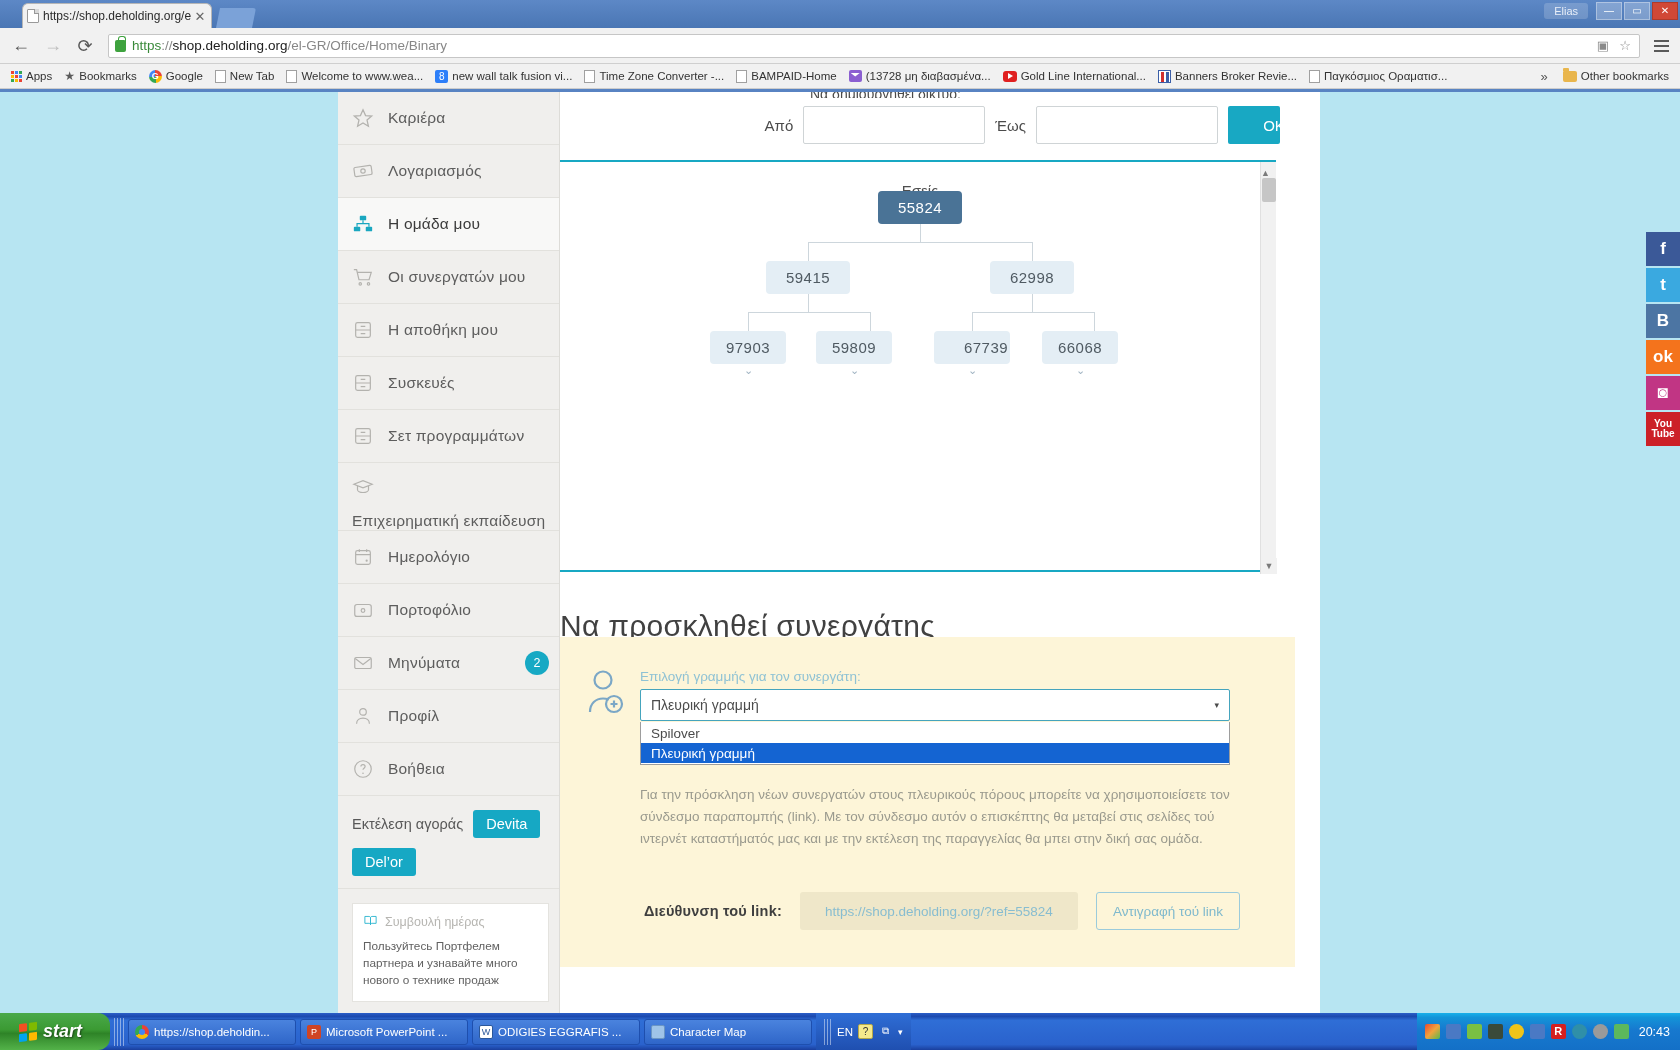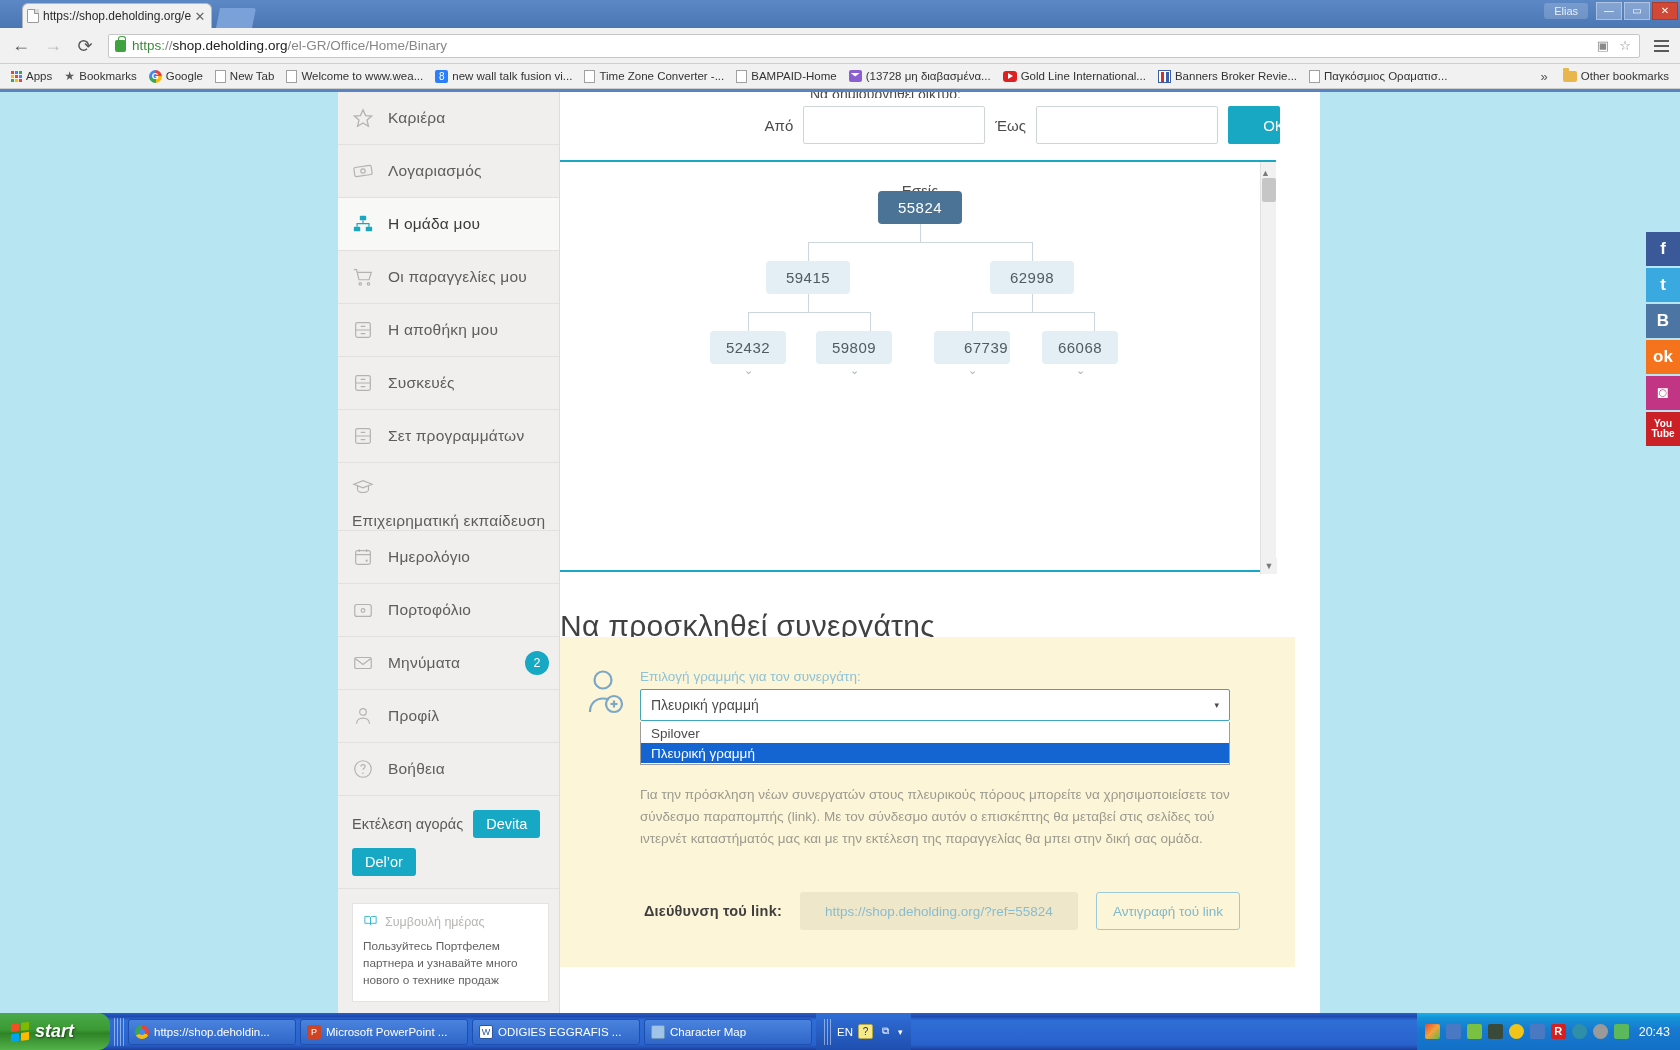--- a/index.html
+++ b/index.html
@@ -321,21 +321,21 @@
   
   #taskbar {
     position: absolute; left: 0; bottom: 0; width: 1680px; height: 37px;
     background: linear-gradient(to bottom, #2b5fc9 0%, #1c49ae 9%, #2f6ed6 20%, #2a62cd 85%, #1a3f9e 100%);
     display: flex; align-items: center;
   }
   #start-btn {
     width: 110px; height: 37px;
     background: linear-gradient(to bottom, #4aa94a 0%, #3b9a33 45%, #2e8327 55%, #53b249 100%);
     border-radius: 0 12px 12px 0;
-    display: flex; align-items: center; gap: 6px; padding-left: 11px;
+    display: flex; align-items: center; gap: 6px; padding-left: 19px;
     color: #fff; font-style: italic; font-weight: bold; font-size: 18px;
     text-shadow: 1px 1px 2px rgba(0,0,0,.5);
     flex: 0 0 auto;
   }
   #win-logo { width: 18px; height: 18px; display: grid;
     grid-template-columns: 1fr 1fr; grid-template-rows: 1fr 1fr; gap: 1.5px;
     transform: skewY(-8deg); flex: 0 0 auto; }
   #win-logo span { display: block; border-radius: 1px; }
   #quick-sep { width: 10px; height: 28px; margin: 0 4px;
     background: repeating-linear-gradient(to right, rgba(255,255,255,.45) 0 1px, transparent 1px 3px); flex:0 0 auto;}
@@ -513,21 +513,21 @@
       </div>
 
       <div class="side-item">
         <span class="s-ico">
           <svg viewBox="0 0 24 24" fill="none" stroke="currentColor" stroke-width="1.3">
               <path d="M2 4h3l2.6 11h11L21 7H6"></path>
               <circle cx="9" cy="19.5" r="1.3"></circle>
               <circle cx="18" cy="19.5" r="1.3"></circle>
             </svg>
         </span>
-        <span class="s-label">Οι παραγγελίες μου</span>
+        <span class="s-label">Οι συνεργατών μου</span>
       </div>
 
       <div class="side-item">
         <span class="s-ico">
           <svg viewBox="0 0 24 24" fill="none" stroke="currentColor" stroke-width="1.3">
               <rect x="4" y="4" width="16" height="16" rx="2"></rect>
               <path d="M4 12h16M9.5 8h5M9.5 16h5"></path>
             </svg>
         </span>
         <span class="s-label">Η αποθήκη μου</span>
@@ -670,21 +670,21 @@
           <div class="vline" style="left:472px; top:132px; height:18px;"></div>
           <div class="hline" style="left:412px; top:150px; width:122px;"></div>
           <div class="vline" style="left:412px; top:150px; height:19px;"></div>
           <div class="vline" style="left:534px; top:150px; height:19px;"></div>
 
           <div class="node root" style="left:318px; top:29px;">55824</div>
 
           <div class="node lvl1" style="left:206px; top:99px;">59415</div>
           <div class="node lvl1" style="left:430px; top:99px;">62998</div>
 
-          <div class="node lvl2" style="left:150px; top:169px;">52432</div>
+          <div class="node lvl2" style="left:150px; top:169px;">97903</div>
           <div class="node lvl2" style="left:256px; top:169px;">59809</div>
           <div class="node lvl2" style="left:374px; top:169px;padding-left:28px;">67739</div>
           <div class="node lvl2" style="left:482px; top:169px;">66068</div>
 
           <span class="caret" style="left:184px; top:202px;">⌄</span>
           <span class="caret" style="left:290px; top:202px;">⌄</span>
           <span class="caret" style="left:408px; top:202px;">⌄</span>
           <span class="caret" style="left:516px; top:202px;">⌄</span>
         </div>
 

